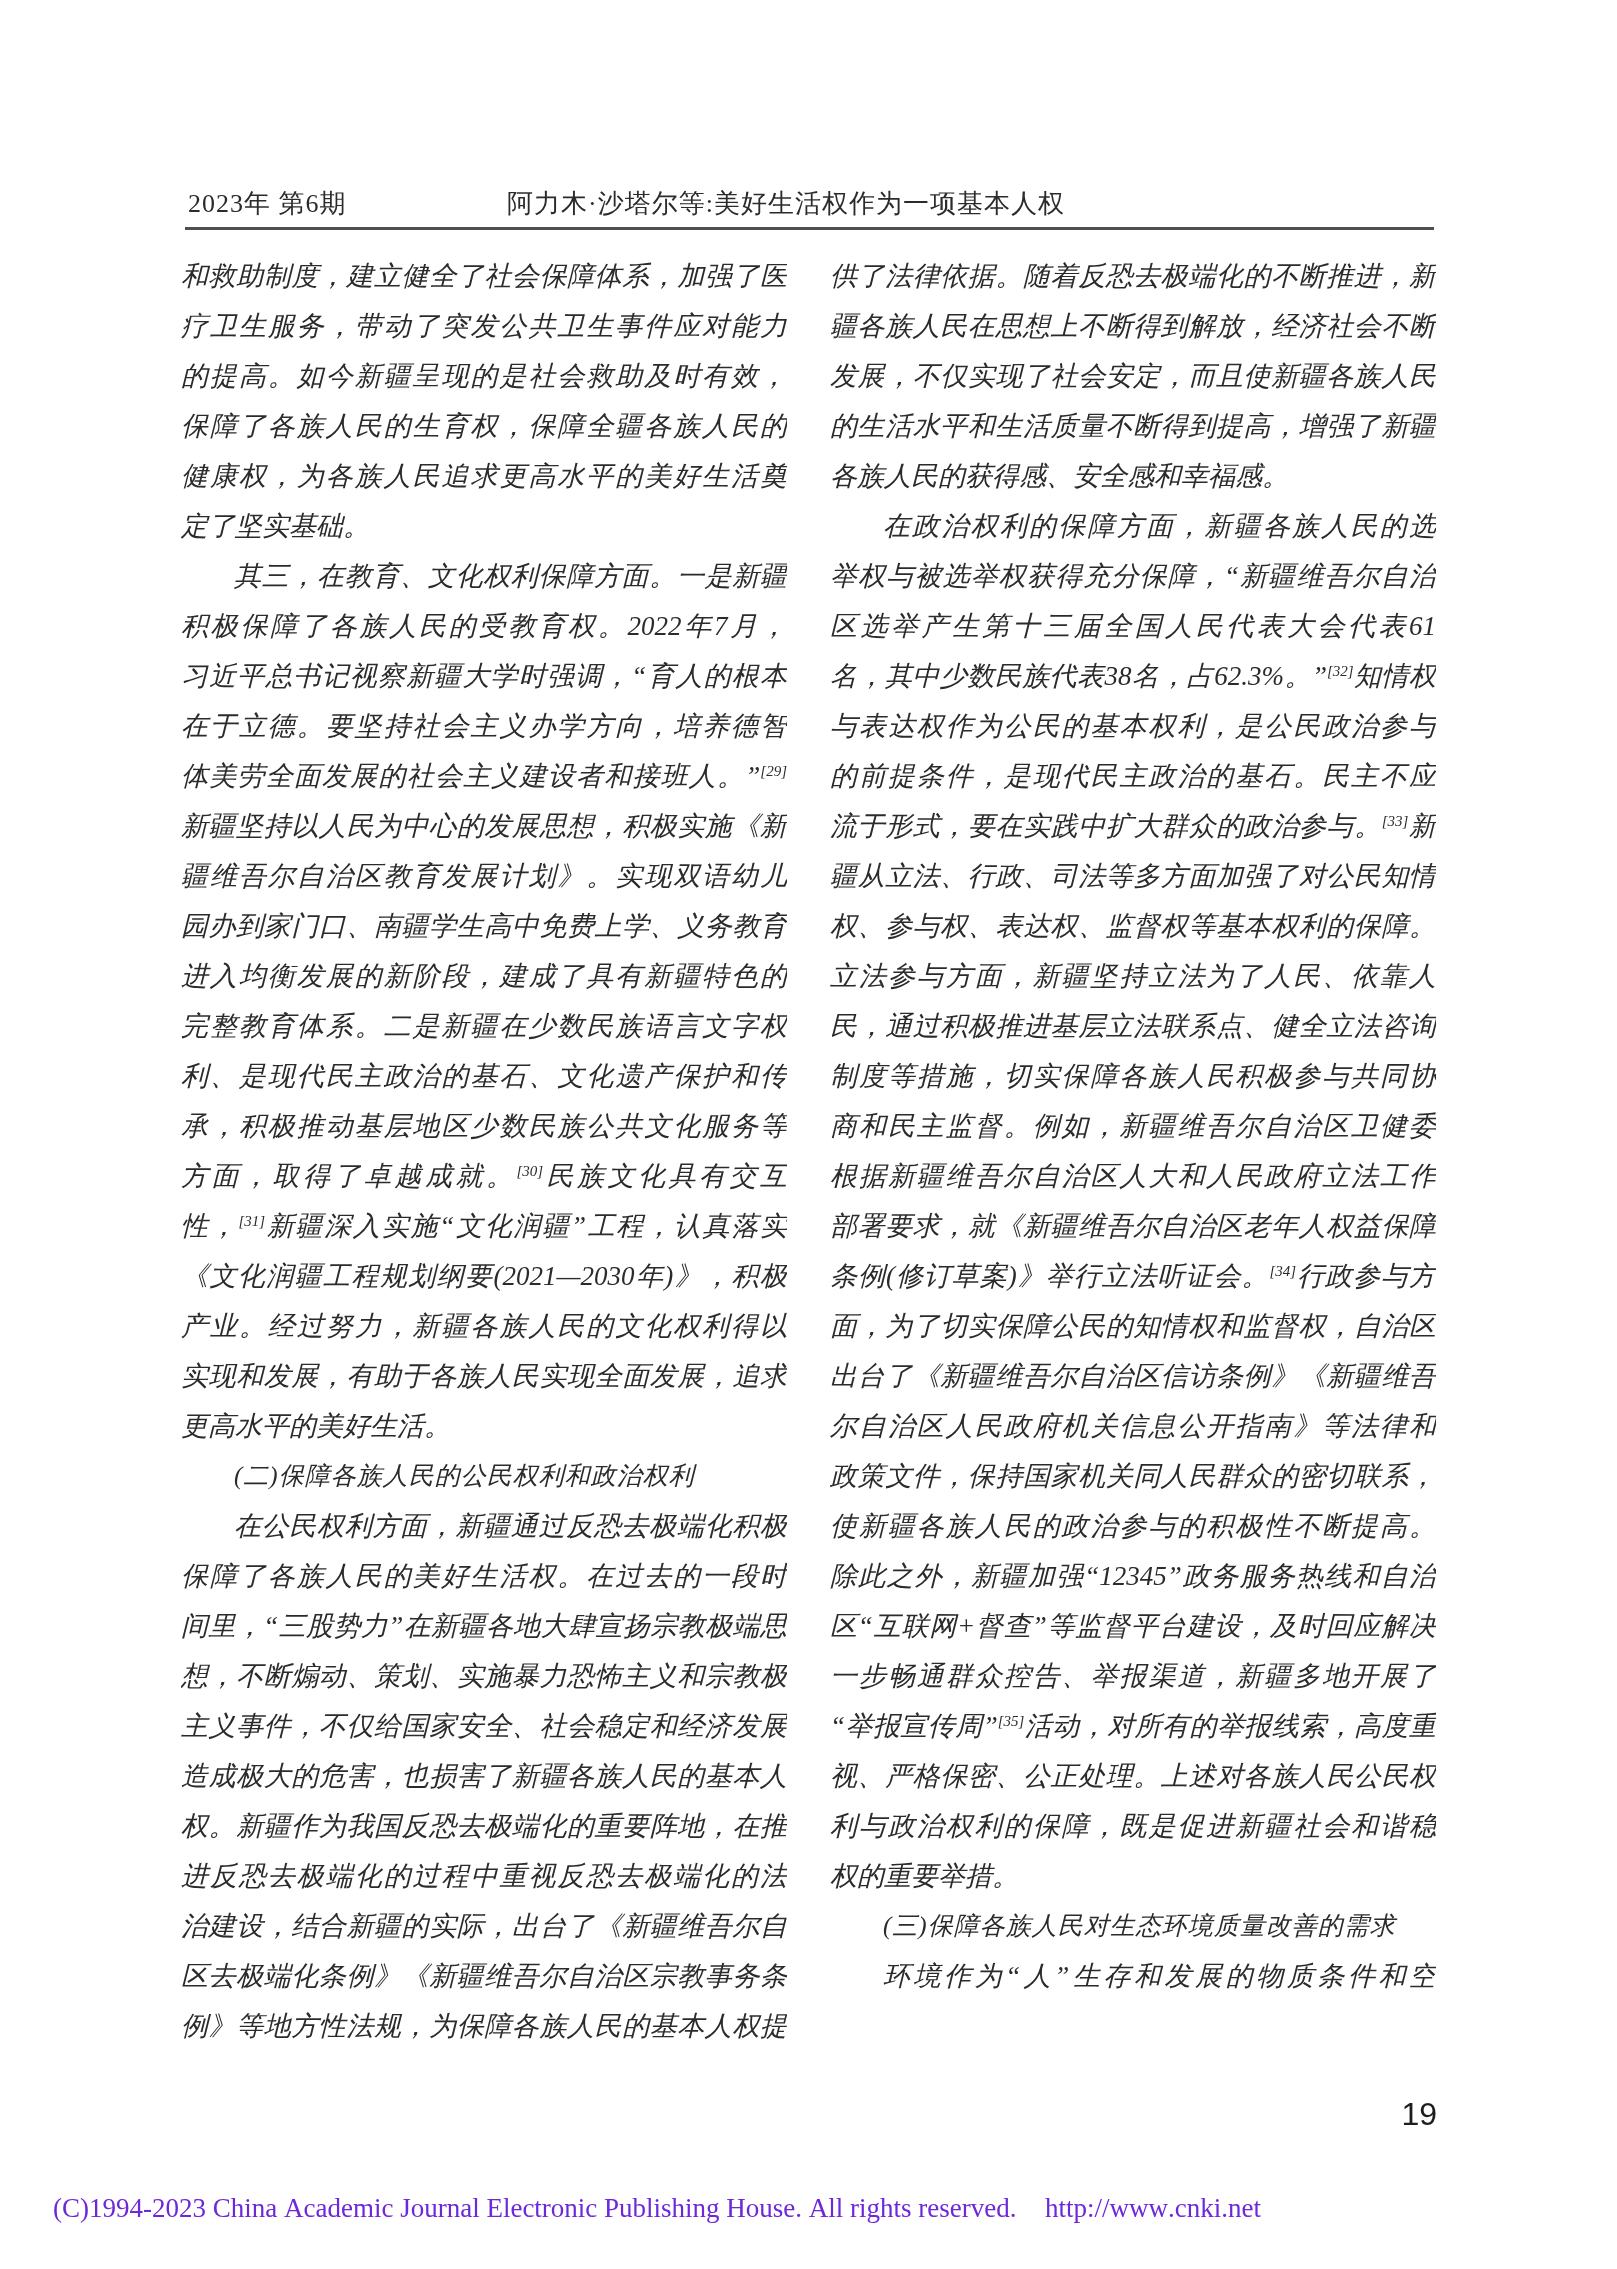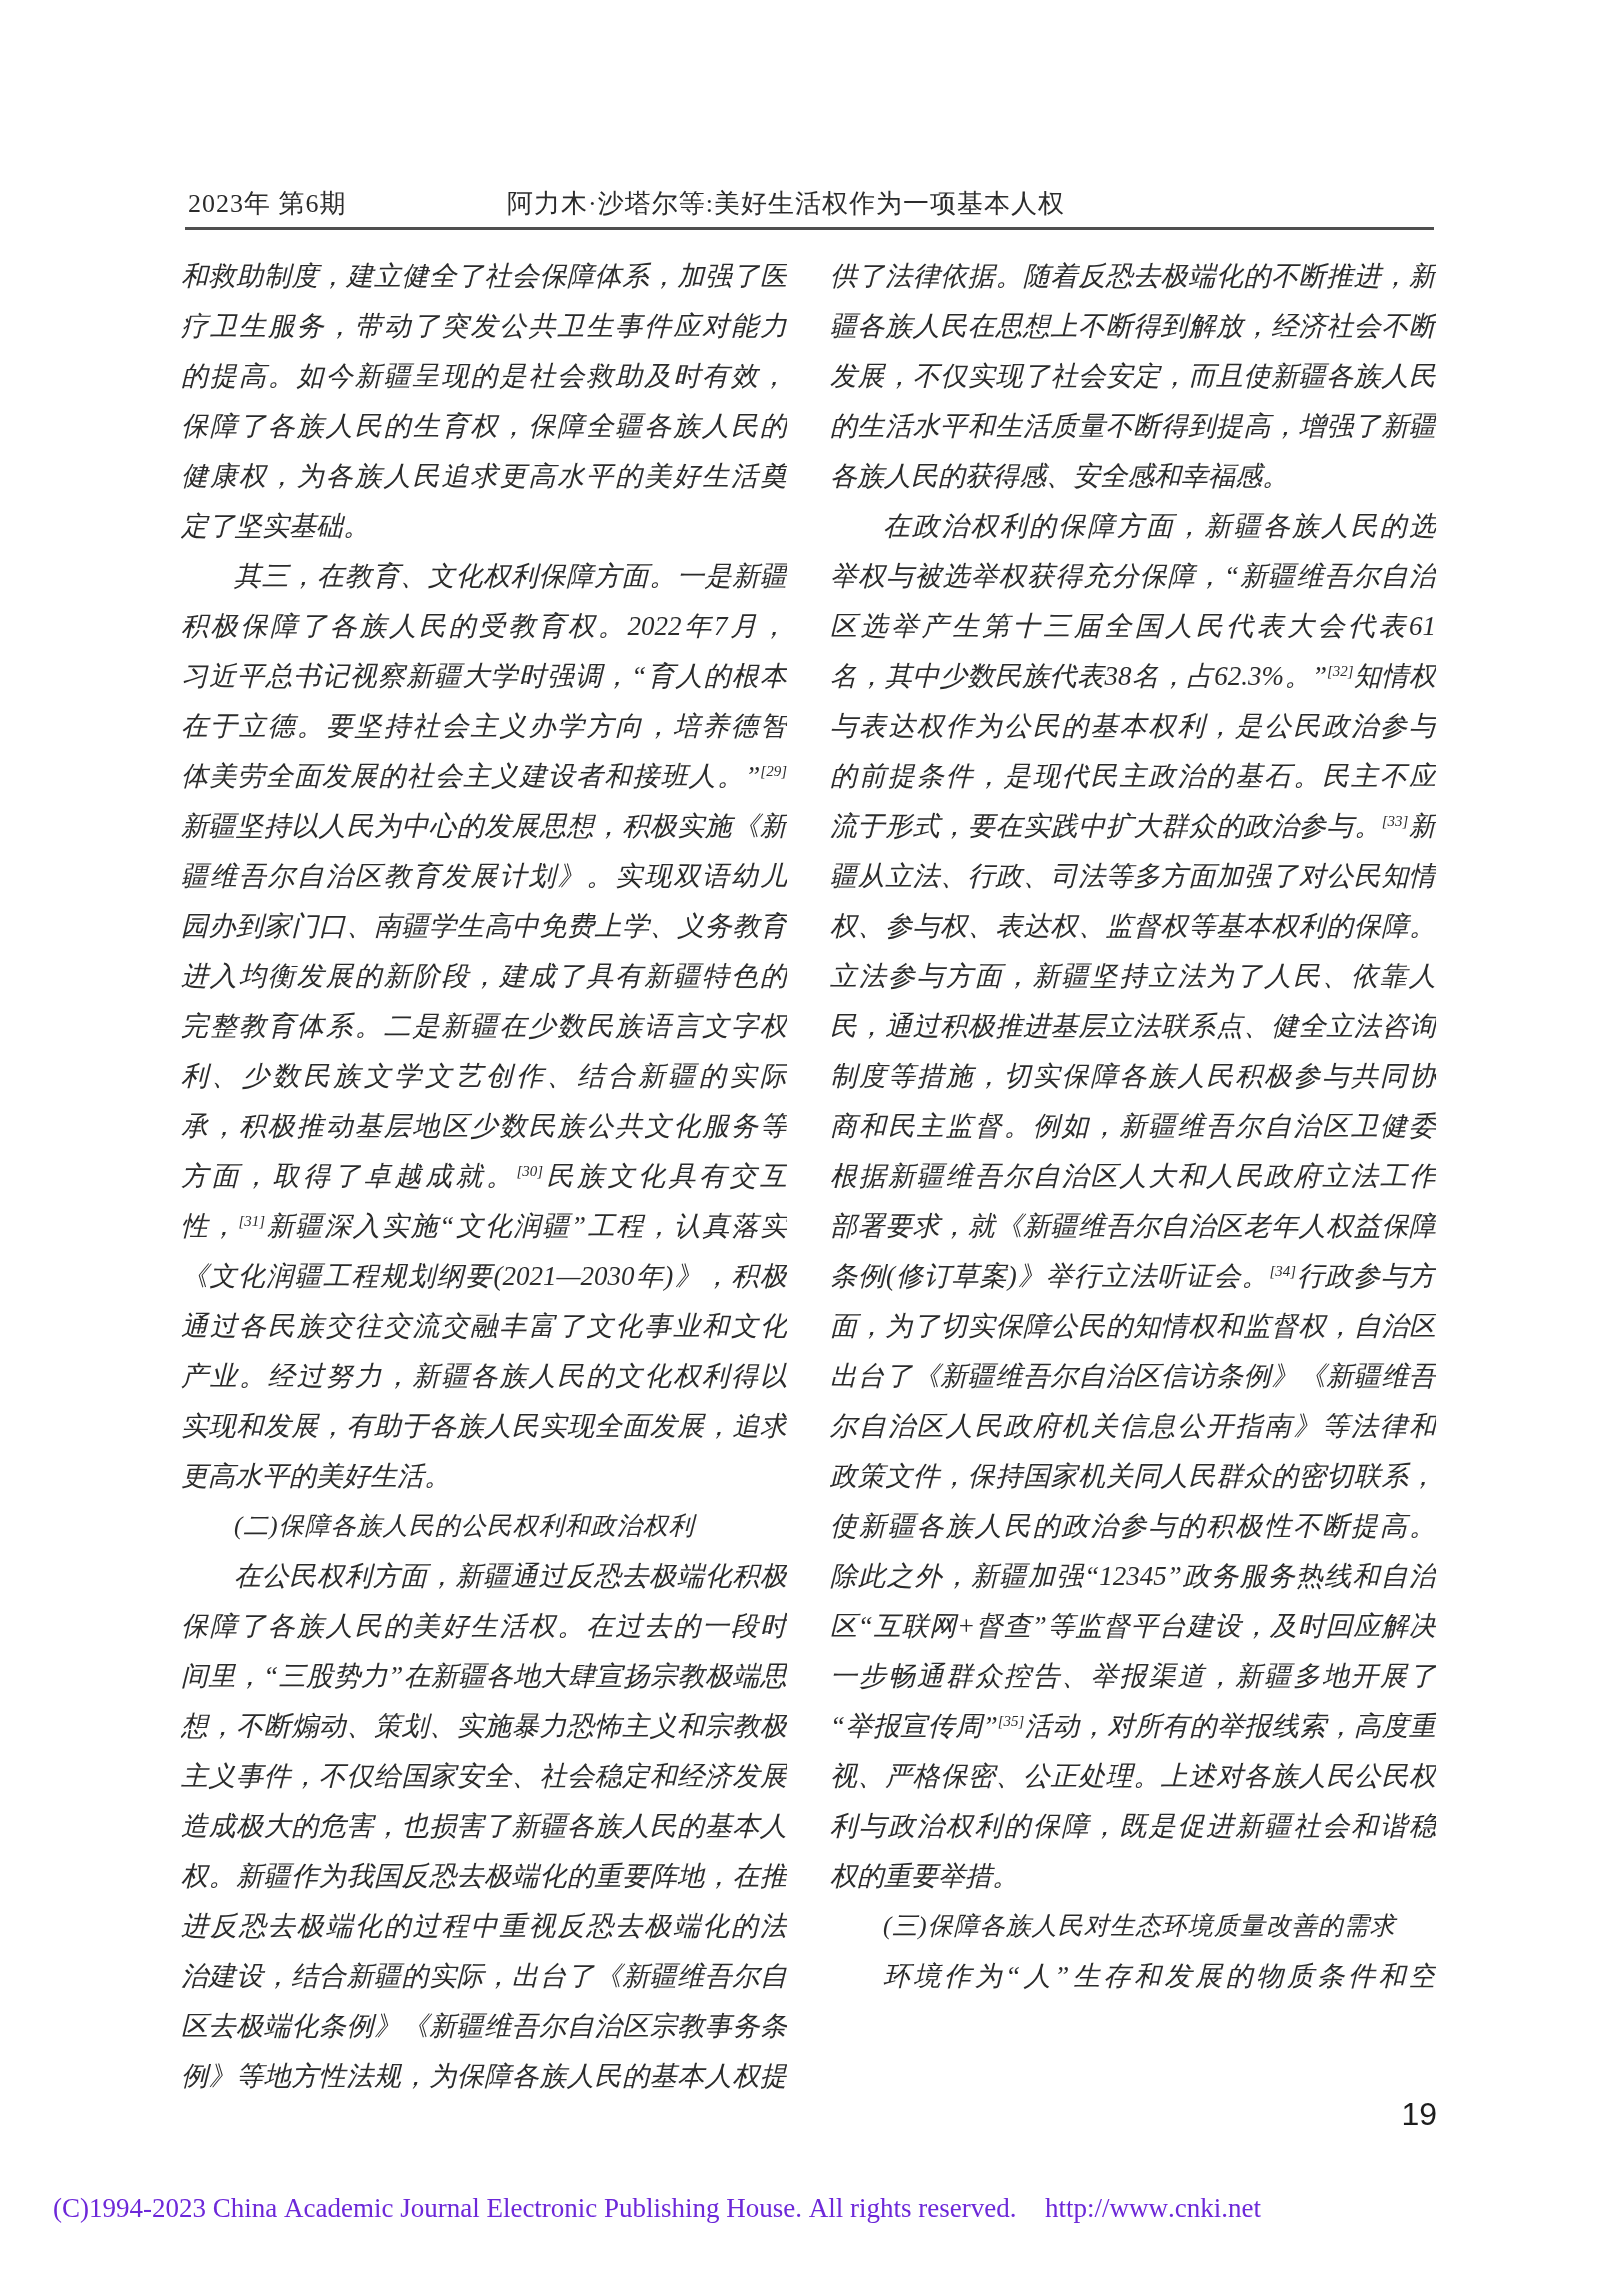--- a/index.html
+++ b/index.html
@@ -66,26 +66,25 @@
     <div class="line first">其三，在教育、文化权利保障方面。一是新疆</div>
     <div class="line j">积极保障了各族人民的受教育权。2022年7月，</div>
     <div class="line j">习近平总书记视察新疆大学时强调，“育人的根本</div>
     <div class="line j">在于立德。要坚持社会主义办学方向，培养德智</div>
     <div class="line j">体美劳全面发展的社会主义建设者和接班人。”<sup class="cite">[29]</sup></div>
     <div class="line j">新疆坚持以人民为中心的发展思想，积极实施《新</div>
     <div class="line j">疆维吾尔自治区教育发展计划》。实现双语幼儿</div>
     <div class="line j">园办到家门口、南疆学生高中免费上学、义务教育</div>
     <div class="line j">进入均衡发展的新阶段，建成了具有新疆特色的</div>
     <div class="line j">完整教育体系。二是新疆在少数民族语言文字权</div>
-    <div class="line j">利、少数民族文学文艺创作、结合新疆的实际</div>
+    <div class="line j">利、是现代民主政治的基石、文化遗产保护和传</div>
     <div class="line j">承，积极推动基层地区少数民族公共文化服务等</div>
     <div class="line j">方面，取得了卓越成就。<sup class="cite">[30]</sup>民族文化具有交互</div>
     <div class="line j">性，<sup class="cite">[31]</sup>新疆深入实施“文化润疆”工程，认真落实</div>
     <div class="line j">《文化润疆工程规划纲要(2021—2030年)》，积极</div>
-    <div class="line j">通过各民族交往交流交融丰富了文化事业和文化</div>
     <div class="line j">产业。经过努力，新疆各族人民的文化权利得以</div>
     <div class="line j">实现和发展，有助于各族人民实现全面发展，追求</div>
     <div class="line end">更高水平的美好生活。</div>
     <div class="line kai">(二)保障各族人民的公民权利和政治权利</div>
     <div class="line first">在公民权利方面，新疆通过反恐去极端化积极</div>
     <div class="line j">保障了各族人民的美好生活权。在过去的一段时</div>
     <div class="line j">间里，“三股势力”在新疆各地大肆宣扬宗教极端思</div>
     <div class="line j">想，不断煽动、策划、实施暴力恐怖主义和宗教极端</div>
     <div class="line j">主义事件，不仅给国家安全、社会稳定和经济发展</div>
     <div class="line j">造成极大的危害，也损害了新疆各族人民的基本人</div>

